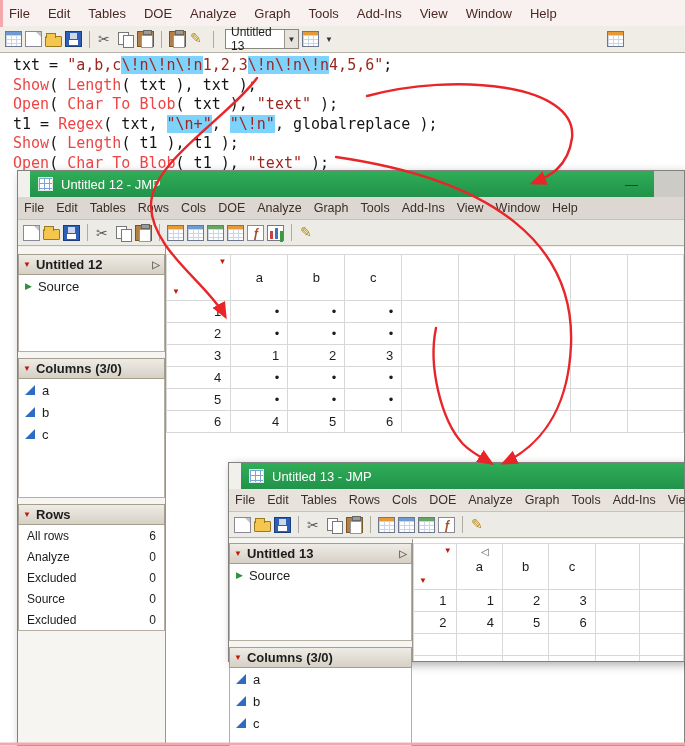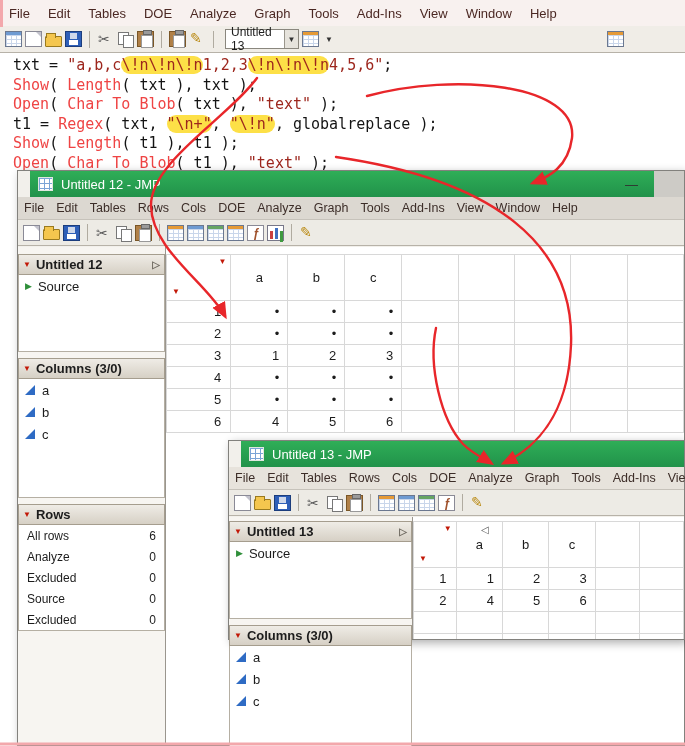--- a/index.html
+++ b/index.html
@@ -53,26 +53,26 @@
 
   .combo{display:flex;align-items:center;height:20px;background:#fff;border:1px solid #8a877e;width:74px;font-size:12px;padding-left:5px;margin-left:4px;flex:none;}
   .combo .arrow{margin-left:auto;width:15px;height:100%;background:#e6e3dc;border-left:1px solid #9a968c;display:flex;align-items:center;justify-content:center;font-size:8px;color:#333;}
   .combo-arrow2{font-size:8px;color:#333;padding:0 3px;}
 
   
   .script{padding:3px 0 0 13px;font-family:"DejaVu Sans Mono",monospace;font-size:15px;line-height:19.6px;white-space:pre;}
   .seg-f{color:#ef4444;}
   .seg-s{color:#9d261d;}
   .seg-k{color:#141414;}
-  .hl{background:#fde047;border-radius:9px;}
+  .hl{background:#7dd3fc;}
 
   
   .win{position:absolute;background:#f2f0eb;border:1px solid #82817d;box-shadow:3px 3px 9px rgba(0,0,0,.32);}
   .win12{left:17px;top:170px;width:668px;height:576px;z-index:10;}
-  .win13{left:228px;top:440px;width:457px;height:200px;z-index:20;}
+  .win13{left:228px;top:462px;width:457px;height:200px;z-index:20;}
   .titlebar{height:26px;background:linear-gradient(#2fae57,#21924a);display:flex;align-items:center;padding:0 8px;color:#fff;position:relative;margin-left:12px;}
   .title-text{margin-left:8px;font-size:13px;}
   .win-icon{width:15px;height:14px;background:#fff;border:1px solid #dfe7df;flex:none;
     background-image:linear-gradient(#7aa4d6 1px,transparent 1px),linear-gradient(90deg,#7aa4d6 1px,transparent 1px);background-size:5px 5px;}
   .min-btn{margin-left:auto;margin-right:38px;color:#2f2f2f;font-size:13px;}
   .title-cut{position:absolute;right:0;top:0;width:30px;height:26px;background:#cdcbc6;}
   .win-body{position:absolute;top:76px;bottom:0;left:0;right:0;display:flex;background:#fff;}
 
   
   .sidebar{width:148px;background:#f7f5f1;border-right:1px solid #9a968e;padding-top:7px;display:flex;flex-direction:column;gap:6px;flex:none;}

